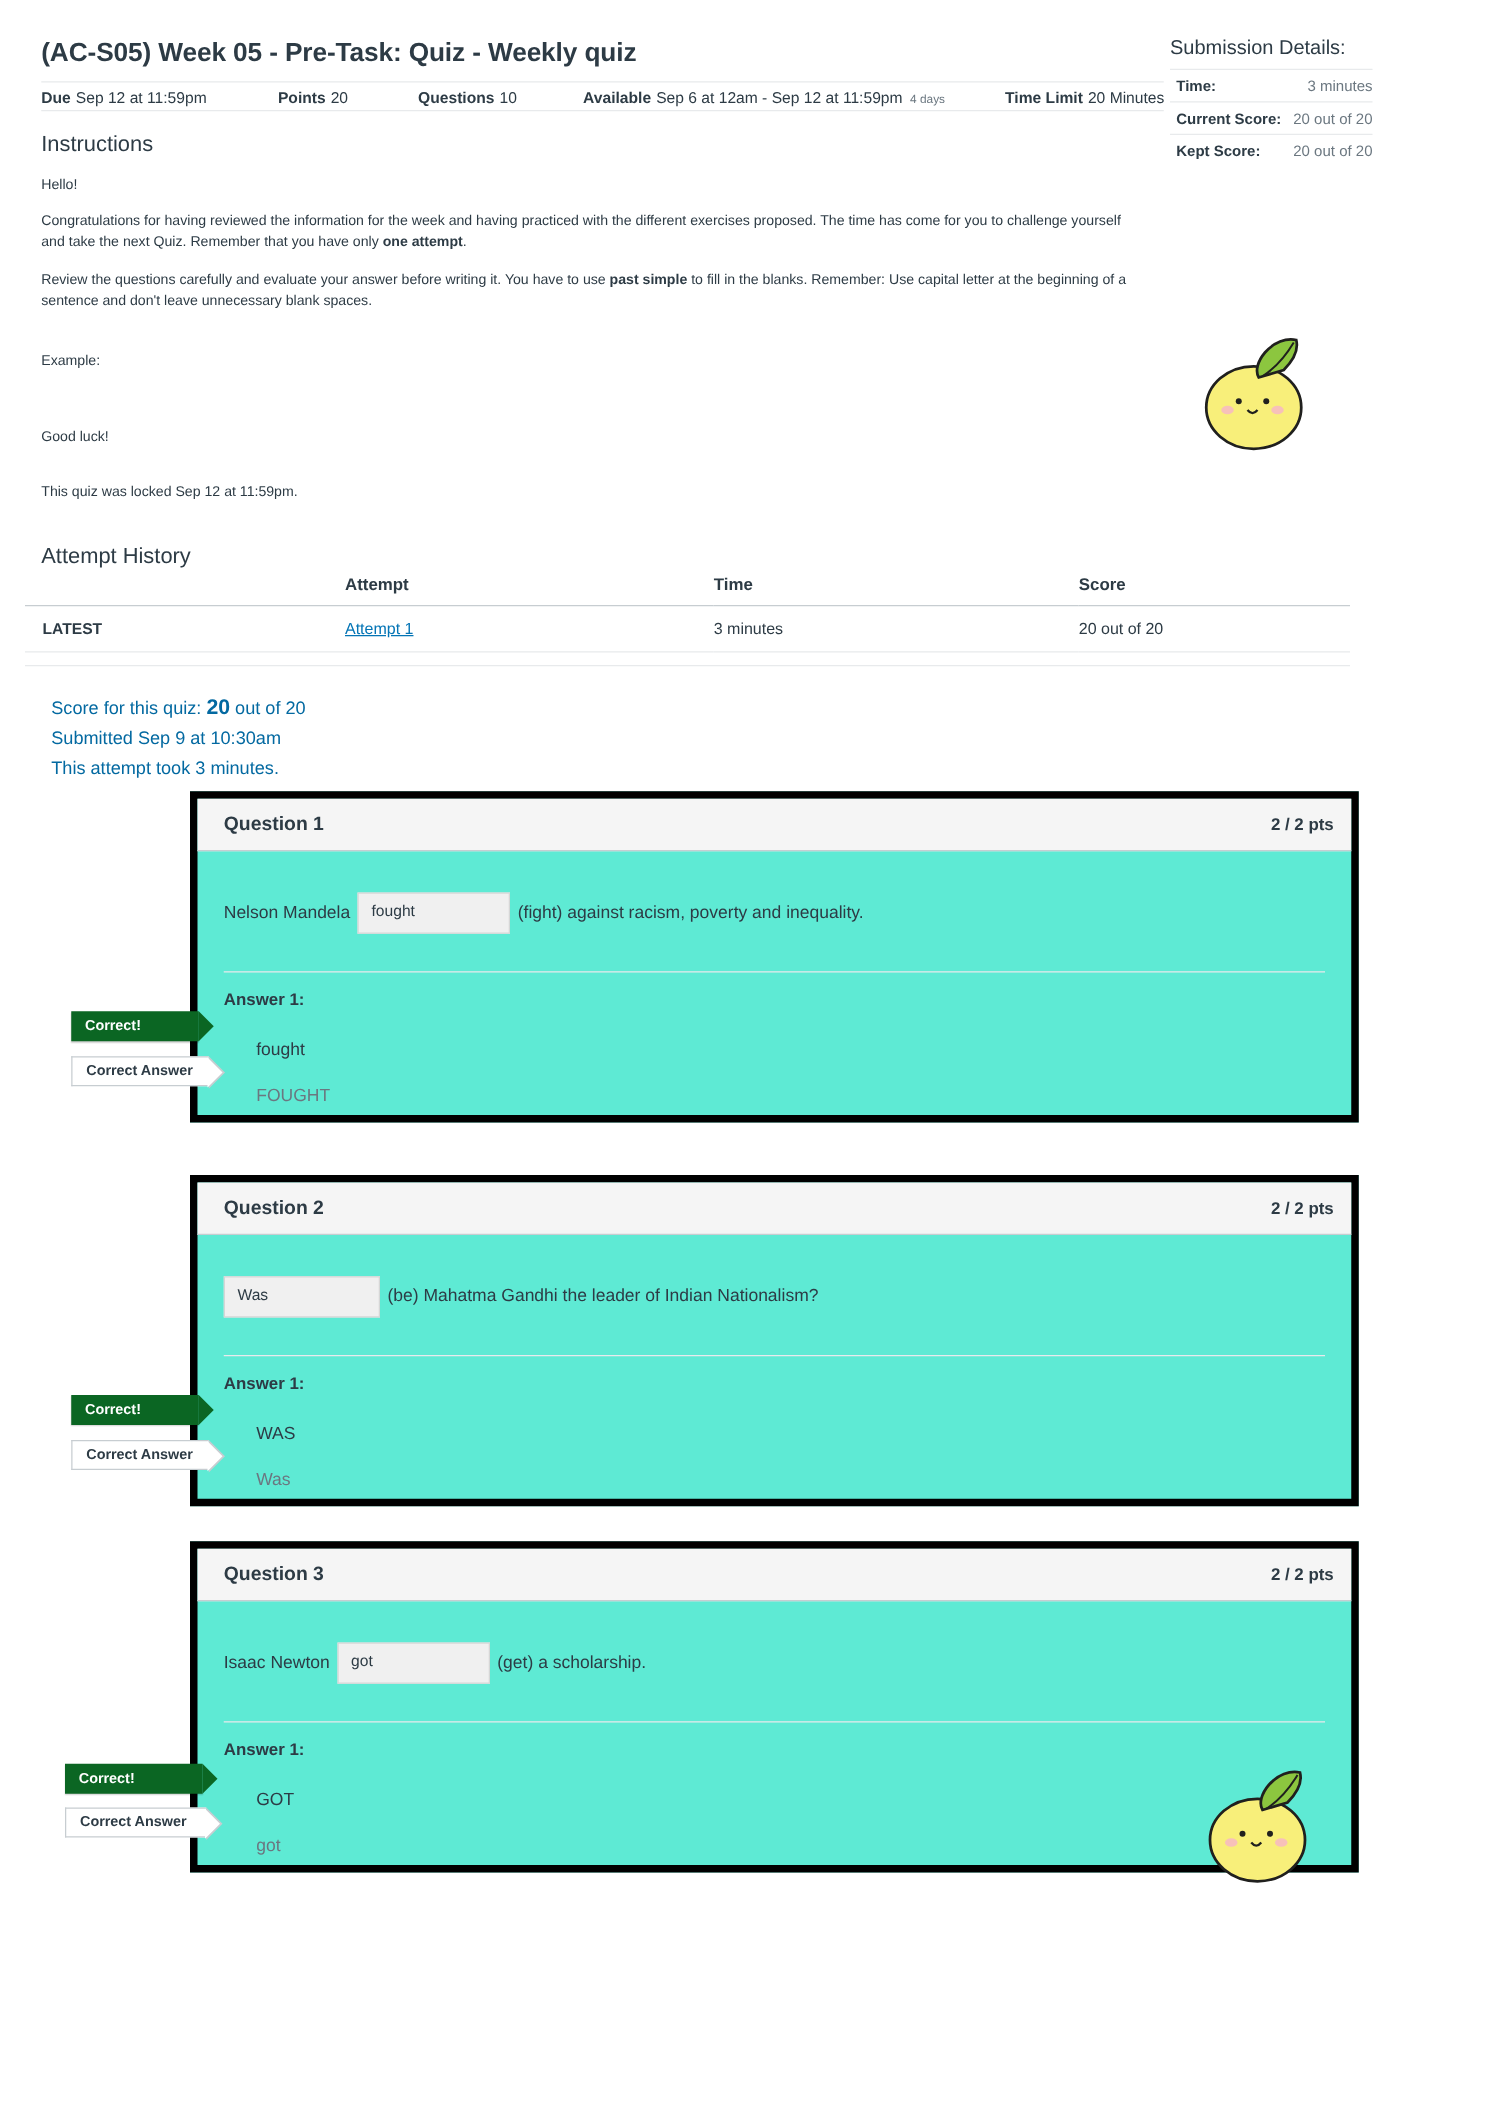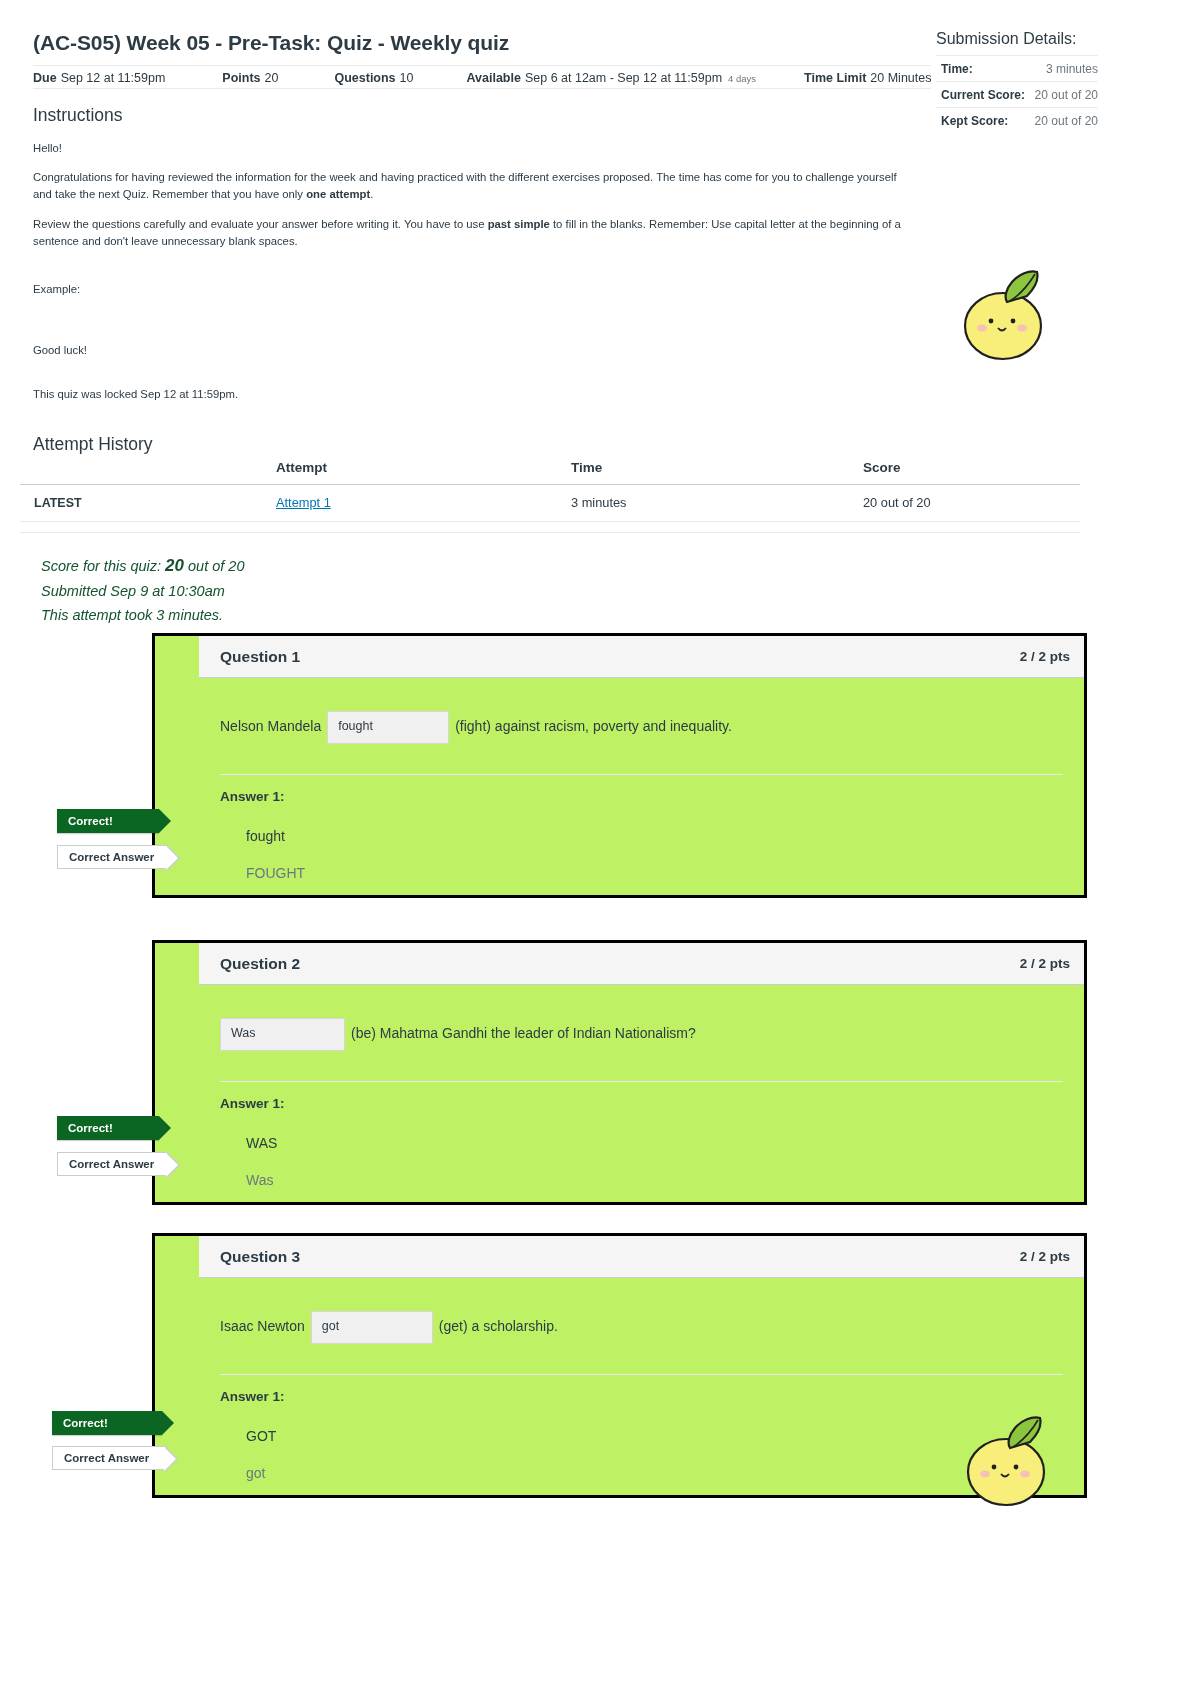--- a/index.html
+++ b/index.html
@@ -172,33 +172,31 @@
     border-bottom: 1px solid #e8eaec;
     height: 1px;
   }
 
   
   .score-summary {
     position: absolute;
     left: 41px;
     top: 552px;
     font-size: 14.5px;
-    color: #14532d;
+    color: #0369a1;
     line-height: 1.65;
-    font-style: italic;
   }
   .score-summary .big { font-size: 17px; font-weight: 700; }
 
   
   .qcard {
     position: absolute;
-    background: #bef264;
-    border: 3px solid #000000;
+    background: #5eead4;
+    border: 6px solid #000000;
     width: 935px;
-    padding-left: 44px;
   }
   .qcard-header {
     background: #f5f5f5;
     border-bottom: 1px solid #c7cdd1;
     height: 42px;
     display: flex;
     align-items: center;
     justify-content: space-between;
     padding: 0 14px 0 21px;
   }

